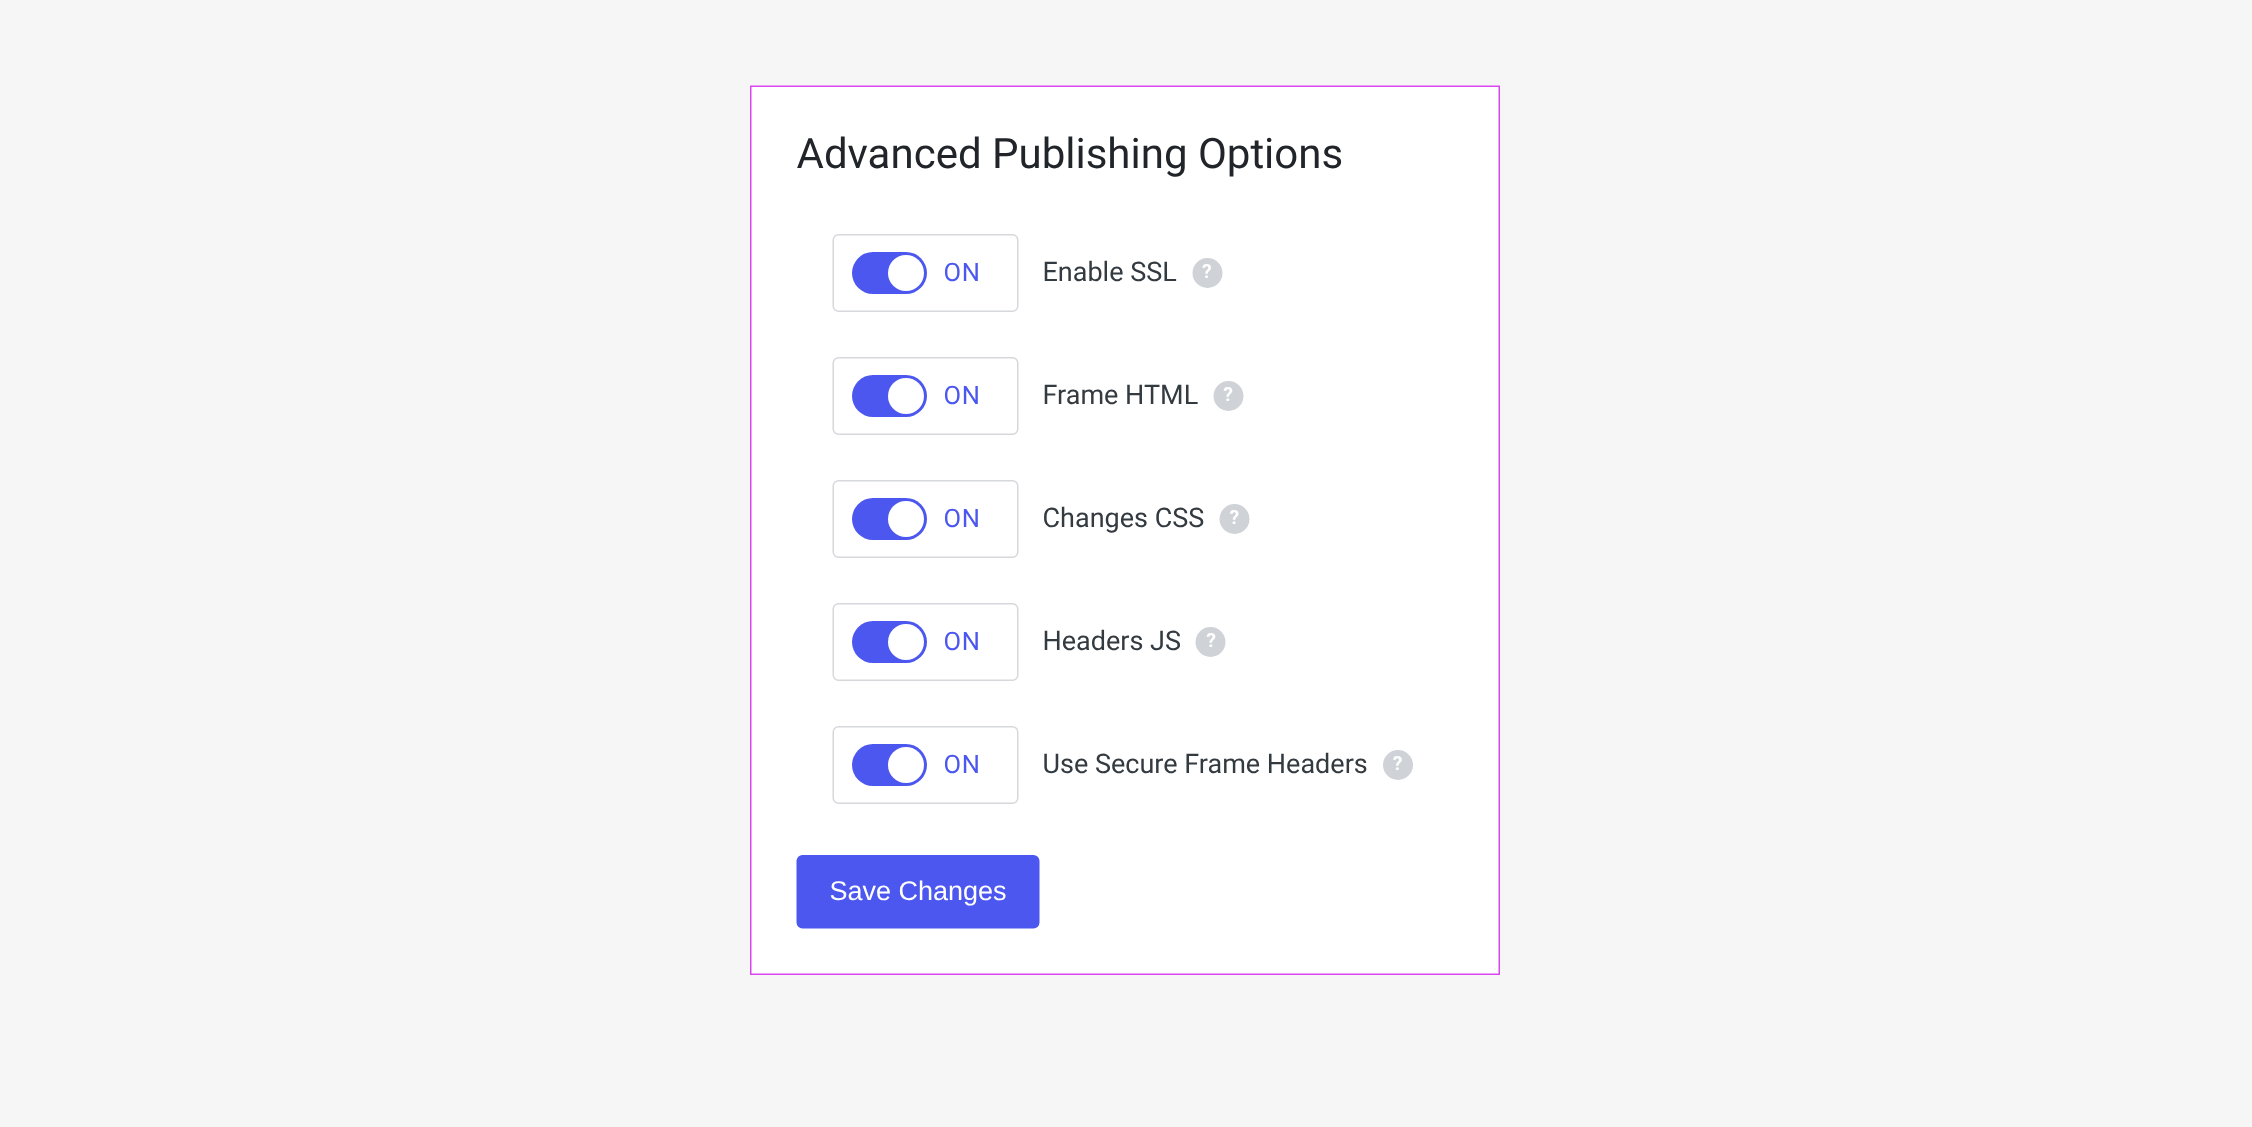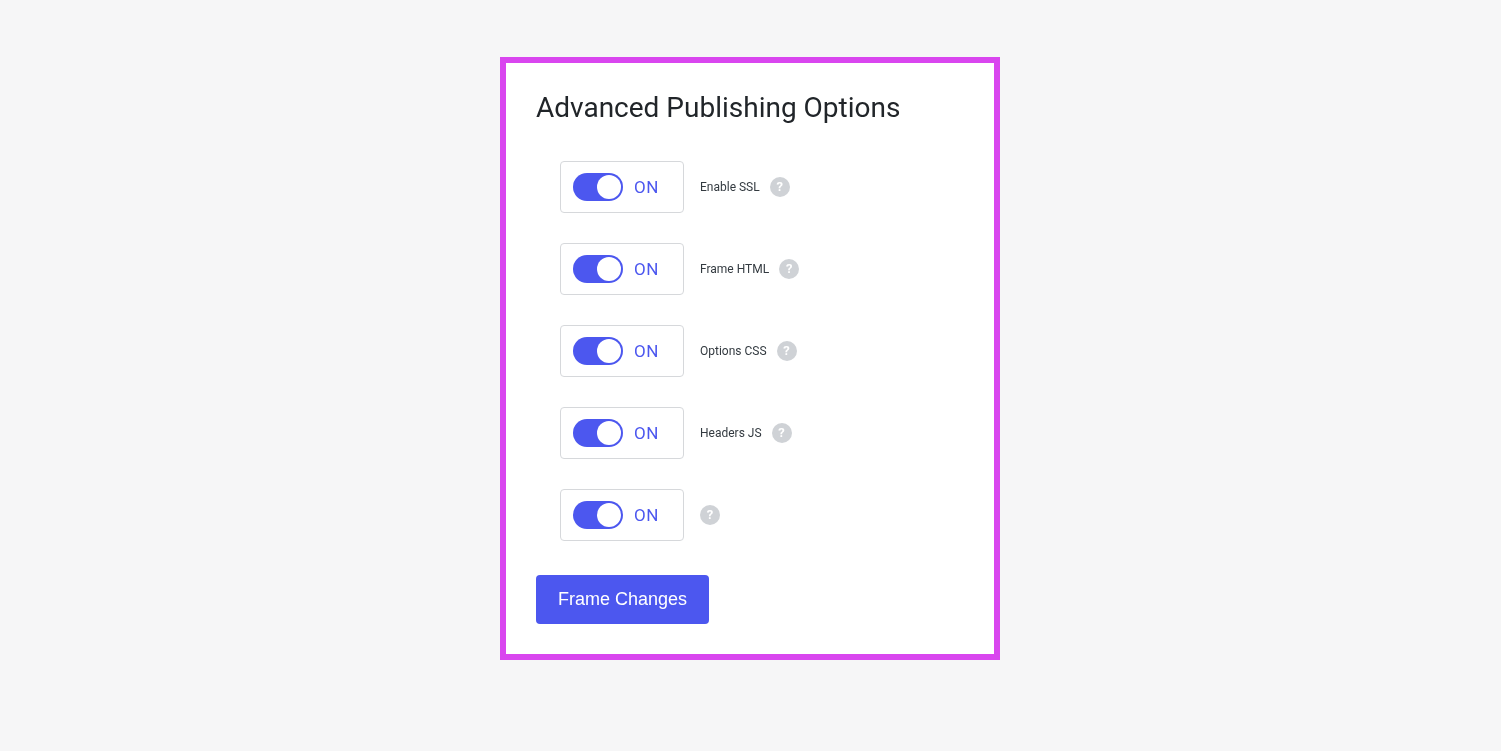--- a/index.html
+++ b/index.html
@@ -8,21 +8,21 @@
     width: 1501px; height: 751px;
     background: #f6f6f7;
     font-family: -apple-system, BlinkMacSystemFont, "Segoe UI", Roboto, Helvetica, Arial, sans-serif;
   }
   .card {
     position: absolute;
     left: 500px;
     top: 57px;
     width: 500px;
     background: #ffffff;
-    border: 6px solid #d946ef;
+    border: 1px solid #d946ef;
     padding: 28px 30px 30px 30px;
   }
   .card-title {
     font-size: 28px;
     font-weight: 400;
     color: #212529;
     margin: 0 0 36px 0;
     line-height: 1.2;
   }
   .option-row {
@@ -60,21 +60,21 @@
     background: #ffffff;
     border-radius: 50%;
   }
   .toggle-state {
     color: #4c57ef;
     font-size: 17px;
     font-weight: 400;
     letter-spacing: 0.5px;
   }
   .option-label {
-    font-size: 12px;
+    font-size: 18px;
     color: #333a40;
     margin-right: 10px;
   }
   .help-icon {
     width: 20px;
     height: 20px;
     background: #cfd2d6;
     border-radius: 50%;
     display: inline-flex;
     align-items: center;
@@ -125,21 +125,21 @@
     <span class="help-icon">?</span>
   </div>
 
   <div class="option-row">
     <div class="toggle-box">
       <div class="toggle-track">
         <div class="toggle-knob"></div>
       </div>
       <span class="toggle-state">ON</span>
     </div>
-    <span class="option-label">Options CSS</span>
+    <span class="option-label">Changes CSS</span>
     <span class="help-icon">?</span>
   </div>
 
   <div class="option-row">
     <div class="toggle-box">
       <div class="toggle-track">
         <div class="toggle-knob"></div>
       </div>
       <span class="toggle-state">ON</span>
     </div>
@@ -147,17 +147,18 @@
     <span class="help-icon">?</span>
   </div>
 
   <div class="option-row">
     <div class="toggle-box">
       <div class="toggle-track">
         <div class="toggle-knob"></div>
       </div>
       <span class="toggle-state">ON</span>
     </div>
+    <span class="option-label">Use Secure Frame Headers</span>
     <span class="help-icon">?</span>
   </div>
 
-  <button class="save-btn">Frame Changes</button>
+  <button class="save-btn">Save Changes</button>
 </div>
 
 </body></html>

